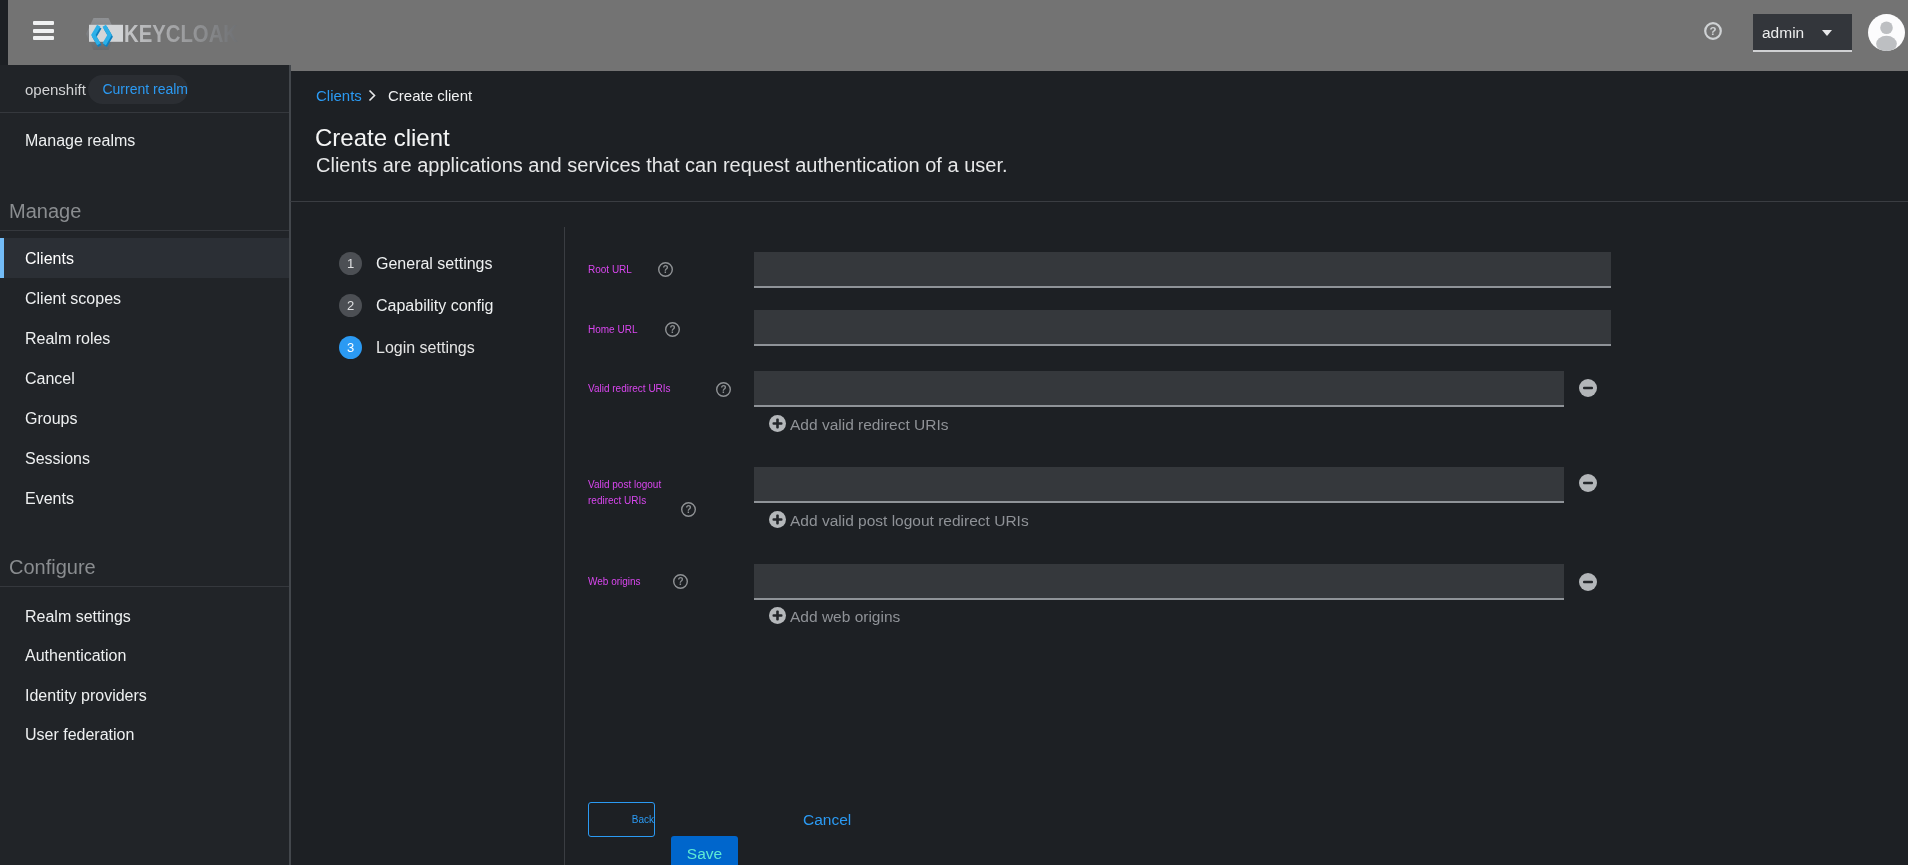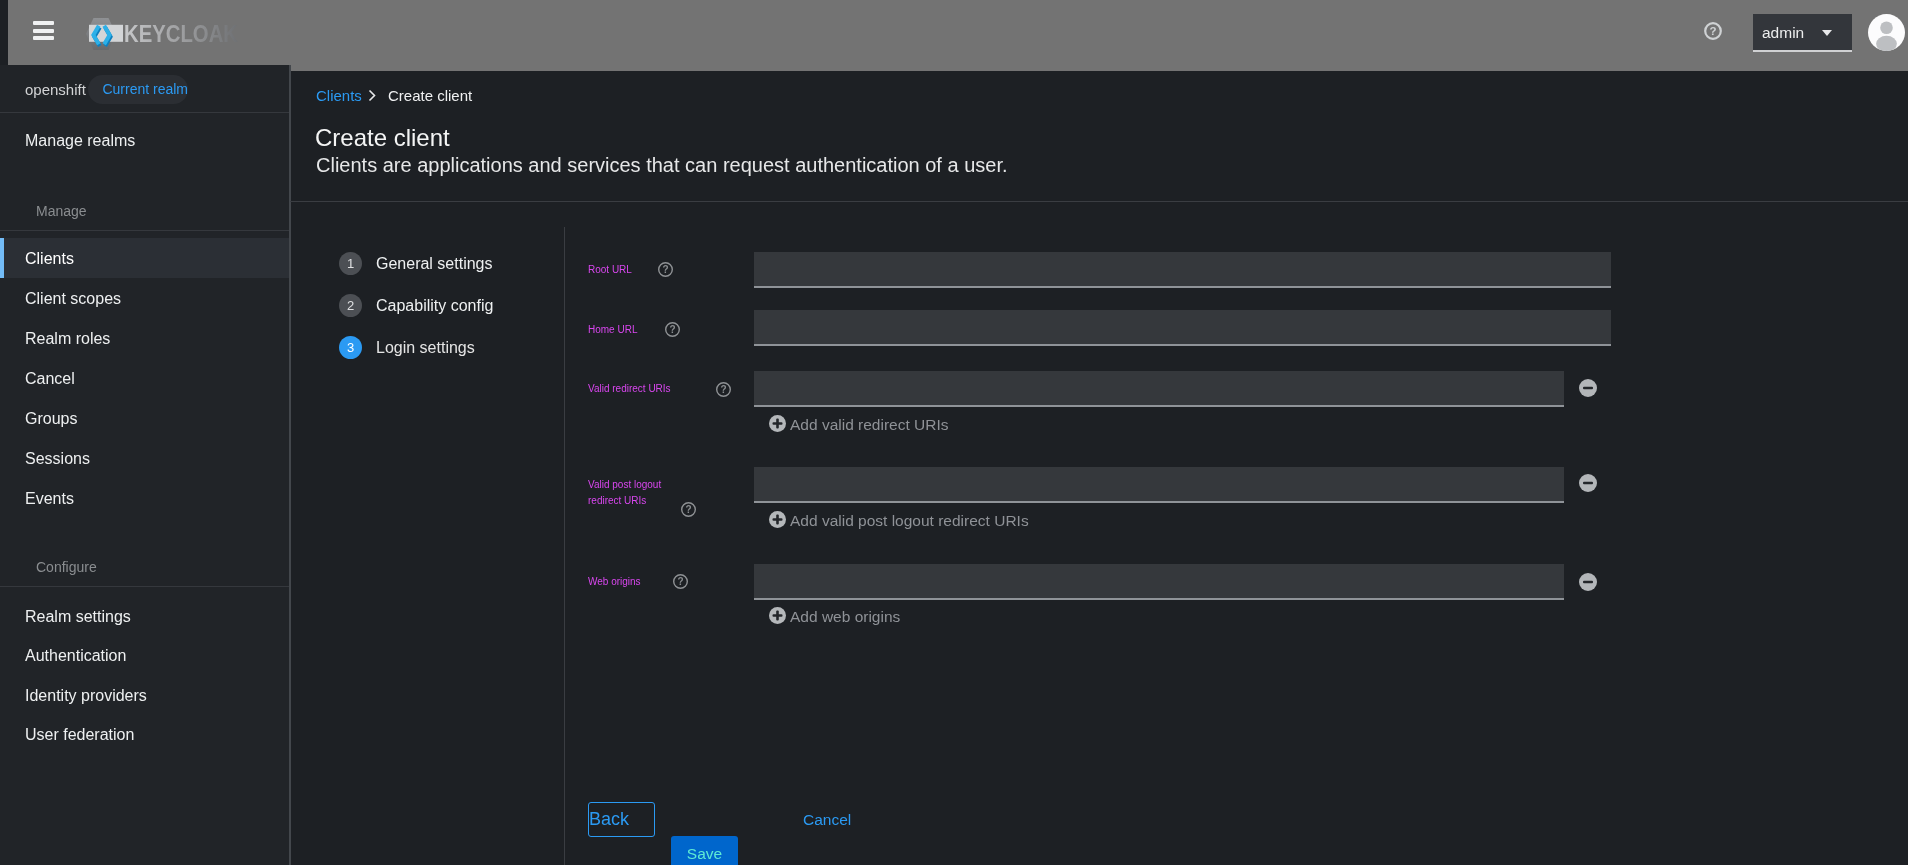--- a/index.html
+++ b/index.html
@@ -1,20 +1,20 @@
 <!DOCTYPE html>
 <html><head>
 <meta charset="utf-8">
 <style>
 *{margin:0;padding:0;box-sizing:border-box}
 html,body{width:1908px;height:865px;background:#1d2024;font-family:"Liberation Sans",sans-serif;overflow:hidden}
 .a{position:absolute}
 .bar{position:absolute;left:25px;width:21px;height:4px;background:#f0f1f2;border-radius:1px}
 .navitem{position:absolute;left:25px;height:19px;line-height:19px;font-size:16px;color:#eef0f1}
-.navhead{position:absolute;left:36px;height:16px;line-height:16px;font-size:14px;color:#8a8d90}
+.navhead{position:absolute;left:9px;height:16px;line-height:16px;font-size:20px;color:#8a8d90}
 .divline{position:absolute;background:#35383d}
 .steptxt{position:absolute;left:376px;height:19px;line-height:19px;font-size:16px;color:#eef0f1}
 .stepc{position:absolute;left:339px;width:23px;height:23px;border-radius:50%;background:#4c4f54;color:#dfe0e2;font-size:13px;line-height:23px;text-align:center}
 .flabel{position:absolute;left:588px;height:17px;line-height:17px;font-size:10px;font-weight:normal;color:#d946ef}
 .finput{position:absolute;left:754px;height:36px;background:#35383c;border-bottom:2px solid #8f9398}
 .addtxt{position:absolute;left:790px;height:17px;line-height:17px;font-size:15.5px;color:#8f9297}
 </style>
 </head>
 <body>
 
@@ -169,15 +169,15 @@
     <circle cx="9" cy="9" r="9" fill="#b3b6b9"></circle>
     <rect x="4" y="7.7" width="10" height="2.6" rx="1" fill="#23262a"></rect>
   </svg>
 <svg class="a" style="left:769px;top:607px" width="17" height="17" viewBox="0 0 17 17">
     <circle cx="8.5" cy="8.5" r="8.5" fill="#b4b7ba"></circle>
     <rect x="3.5" y="7.2" width="10" height="2.6" rx="1" fill="#23262a"></rect>
     <rect x="7.2" y="3.5" width="2.6" height="10" rx="1" fill="#23262a"></rect>
   </svg>
 <div class="addtxt" style="top:608px">Add web origins</div>
 
-<div class="a" style="left:588px;top:802px;width:67px;height:35px;border:1px solid #2b9af3;border-radius:3px;color:#2b9af3;font-size:18px;line-height:33px;text-align:left">Back</div>
+<div class="a" style="left:588px;top:802px;width:67px;height:35px;border:1px solid #2b9af3;border-radius:3px;color:#2b9af3;font-size:10px;line-height:33px;text-align:right">Back</div>
 <div class="a" style="left:671px;top:836px;width:67px;height:35px;background:#0066cc;border-radius:3px;color:#5eead4;font-size:15.5px;line-height:35px;text-align:center">Save</div>
 <div class="a" style="left:803px;top:811px;height:18px;line-height:18px;font-size:15.5px;color:#2b9af3">Cancel</div>
 
 </body></html>

